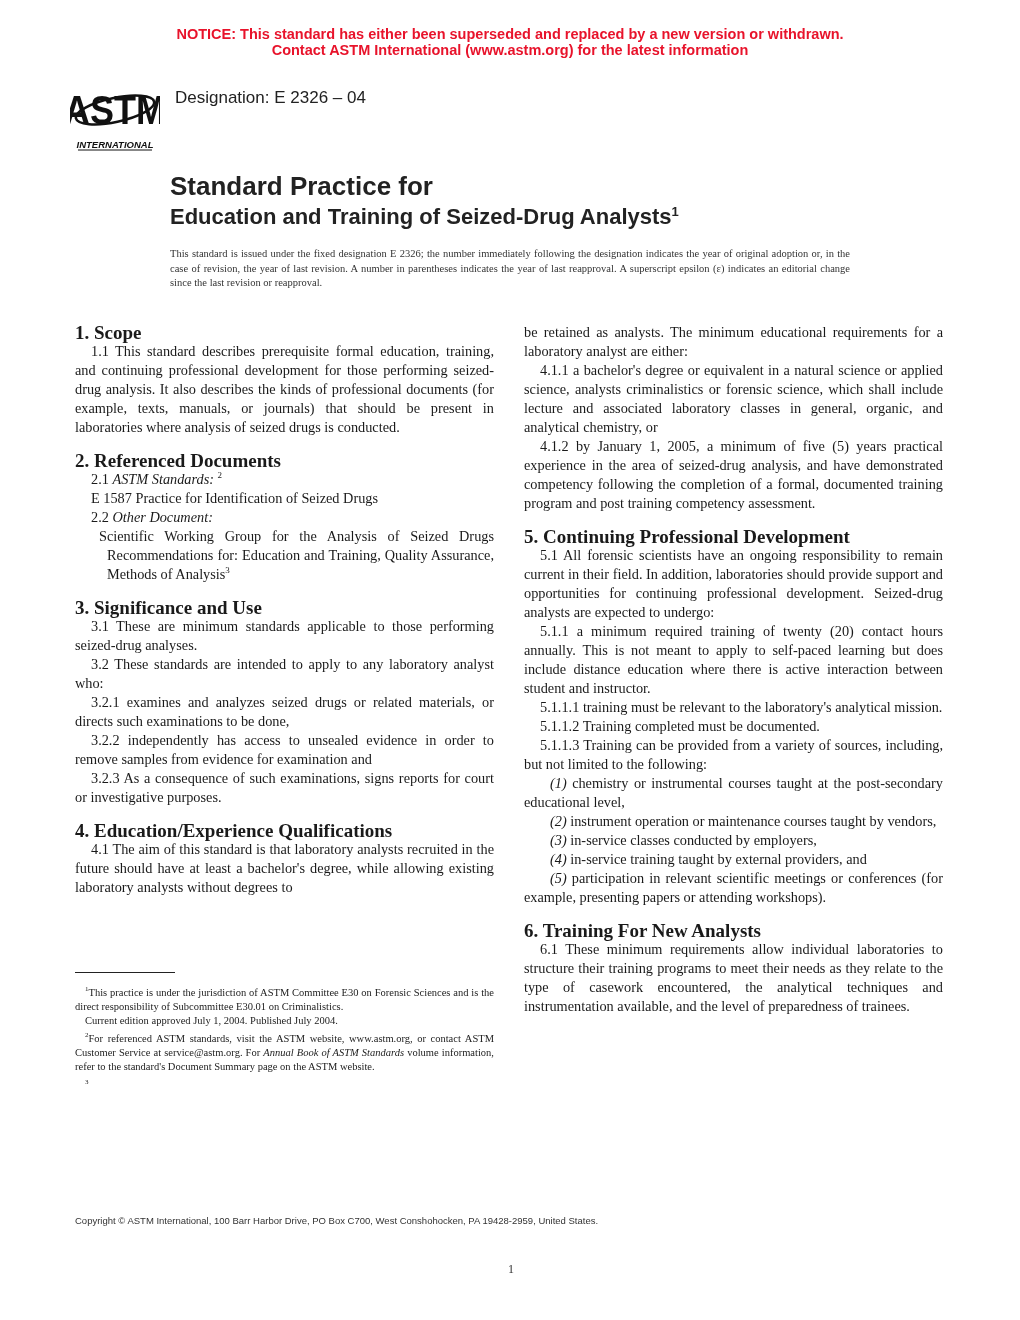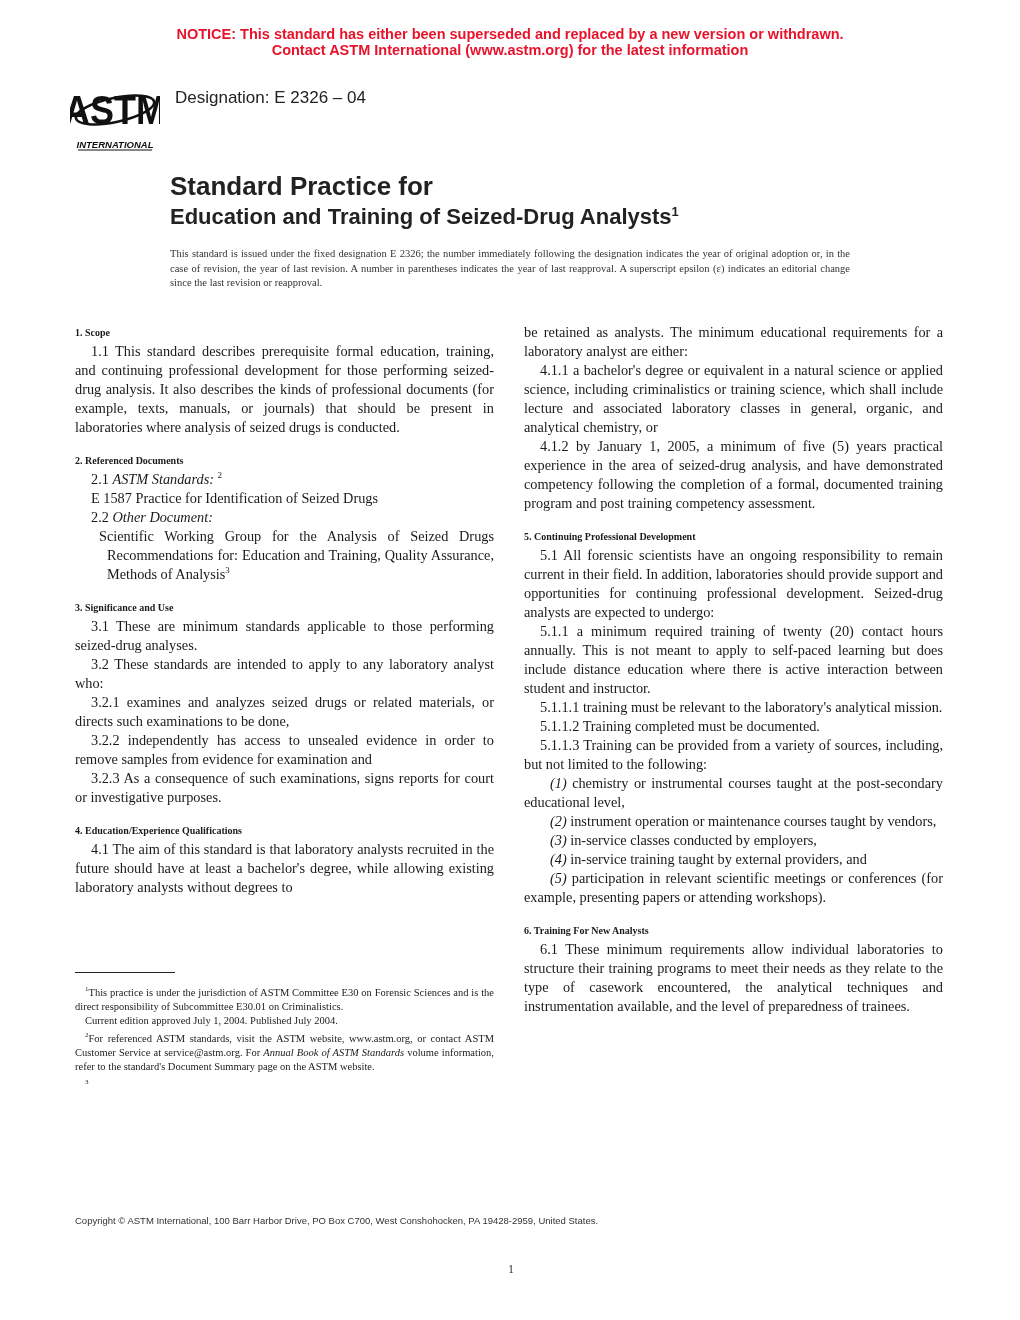--- a/index.html
+++ b/index.html
@@ -14,21 +14,21 @@
   .title .l2 { font-size: 22px; line-height: 28px; }
   .title sup { font-size: 13px; }
   .issued { position: absolute; top: 247px; left: 170px; width: 680px; font-family: "Liberation Serif", serif;
     font-size: 10.5px; line-height: 14.5px; color: #333; text-align: justify; }
   .col { position: absolute; font-family: "Liberation Serif", serif; font-size: 14.3px; line-height: 19px; color: #1a1a1a; }
   .col.left { left: 75px; top: 323px; width: 419px; }
   .col.right { left: 524px; top: 323px; width: 419px; }
   .col p { margin: 0; text-align: justify; text-indent: 16px; }
   .col p.noind { text-indent: 0; }
   .col p.ind2 { text-indent: 26px; }
-  .col h2 { margin: 0; font-size: 10px; font-weight: bold; line-height: 19px; }
+  .col h2 { margin: 0; font-size: 19px; font-weight: bold; line-height: 19px; }
   .col .gap { height: 14px; }
   .col .refline { padding-left: 16px; text-indent: 0; }
   .col .hang { padding-left: 32px; text-indent: -8px; text-align: justify; }
   .col i { }
   .col sup { font-size: 9px; vertical-align: super; line-height: 0; }
   .fn-rule { position: absolute; left: 75px; top: 972px; width: 100px; border-top: 1px solid #222; }
   .footnotes { position: absolute; left: 75px; top: 982px; width: 419px; font-family: "Liberation Serif", serif;
     font-size: 10.5px; line-height: 14.3px; color: #222; }
   .footnotes p { margin: 0; text-align: justify; text-indent: 10px; }
   .footnotes sup { font-size: 7px; }
@@ -77,21 +77,21 @@
   <p>3.2.1  examines and analyzes seized drugs or related materials, or directs such examinations to be done,</p>
   <p>3.2.2 independently has access to unsealed evidence in order to remove samples from evidence for examination and</p>
   <p>3.2.3  As a consequence of such examinations, signs reports for court or investigative purposes.</p>
   <div class="gap"></div>
   <h2>4.  Education/Experience Qualifications</h2>
   <p>4.1 The aim of this standard is that laboratory analysts recruited in the future should have at least a bachelor's degree, while allowing existing laboratory analysts without degrees to</p>
 </div>
 
 <div class="col right">
   <p class="noind">be retained as analysts. The minimum educational requirements for a laboratory analyst are either:</p>
-  <p>4.1.1  a bachelor's degree or equivalent in a natural science or applied science, including criminalistics or training science, which shall include lecture and associated laboratory classes in general, organic, and analytical chemistry, or</p>
+  <p>4.1.1  a bachelor's degree or equivalent in a natural science or applied science, analysts criminalistics or forensic science, which shall include lecture and associated laboratory classes in general, organic, and analytical chemistry, or</p>
   <p>4.1.2 by January 1, 2005, a minimum of five (5) years practical experience in the area of seized-drug analysis, and have demonstrated competency following the completion of a formal, documented training program and post training competency assessment.</p>
   <div class="gap"></div>
   <h2>5.  Continuing Professional Development</h2>
   <p>5.1  All forensic scientists have an ongoing responsibility to remain current in their field. In addition, laboratories should provide support and opportunities for continuing professional development. Seized-drug analysts are expected to undergo:</p>
   <p>5.1.1 a minimum required training of twenty (20) contact hours annually. This is not meant to apply to self-paced learning but does include distance education where there is active interaction between student and instructor.</p>
   <p>5.1.1.1  training must be relevant to the laboratory's analytical mission.</p>
   <p>5.1.1.2  Training completed must be documented.</p>
   <p>5.1.1.3  Training can be provided from a variety of sources, including, but not limited to the following:</p>
   <p class="ind2"><i>(1)</i><span> chemistry or instrumental courses taught at the post-secondary educational level,</span></p>
   <p class="ind2"><i>(2)</i><span> instrument operation or maintenance courses taught by vendors,</span></p>

